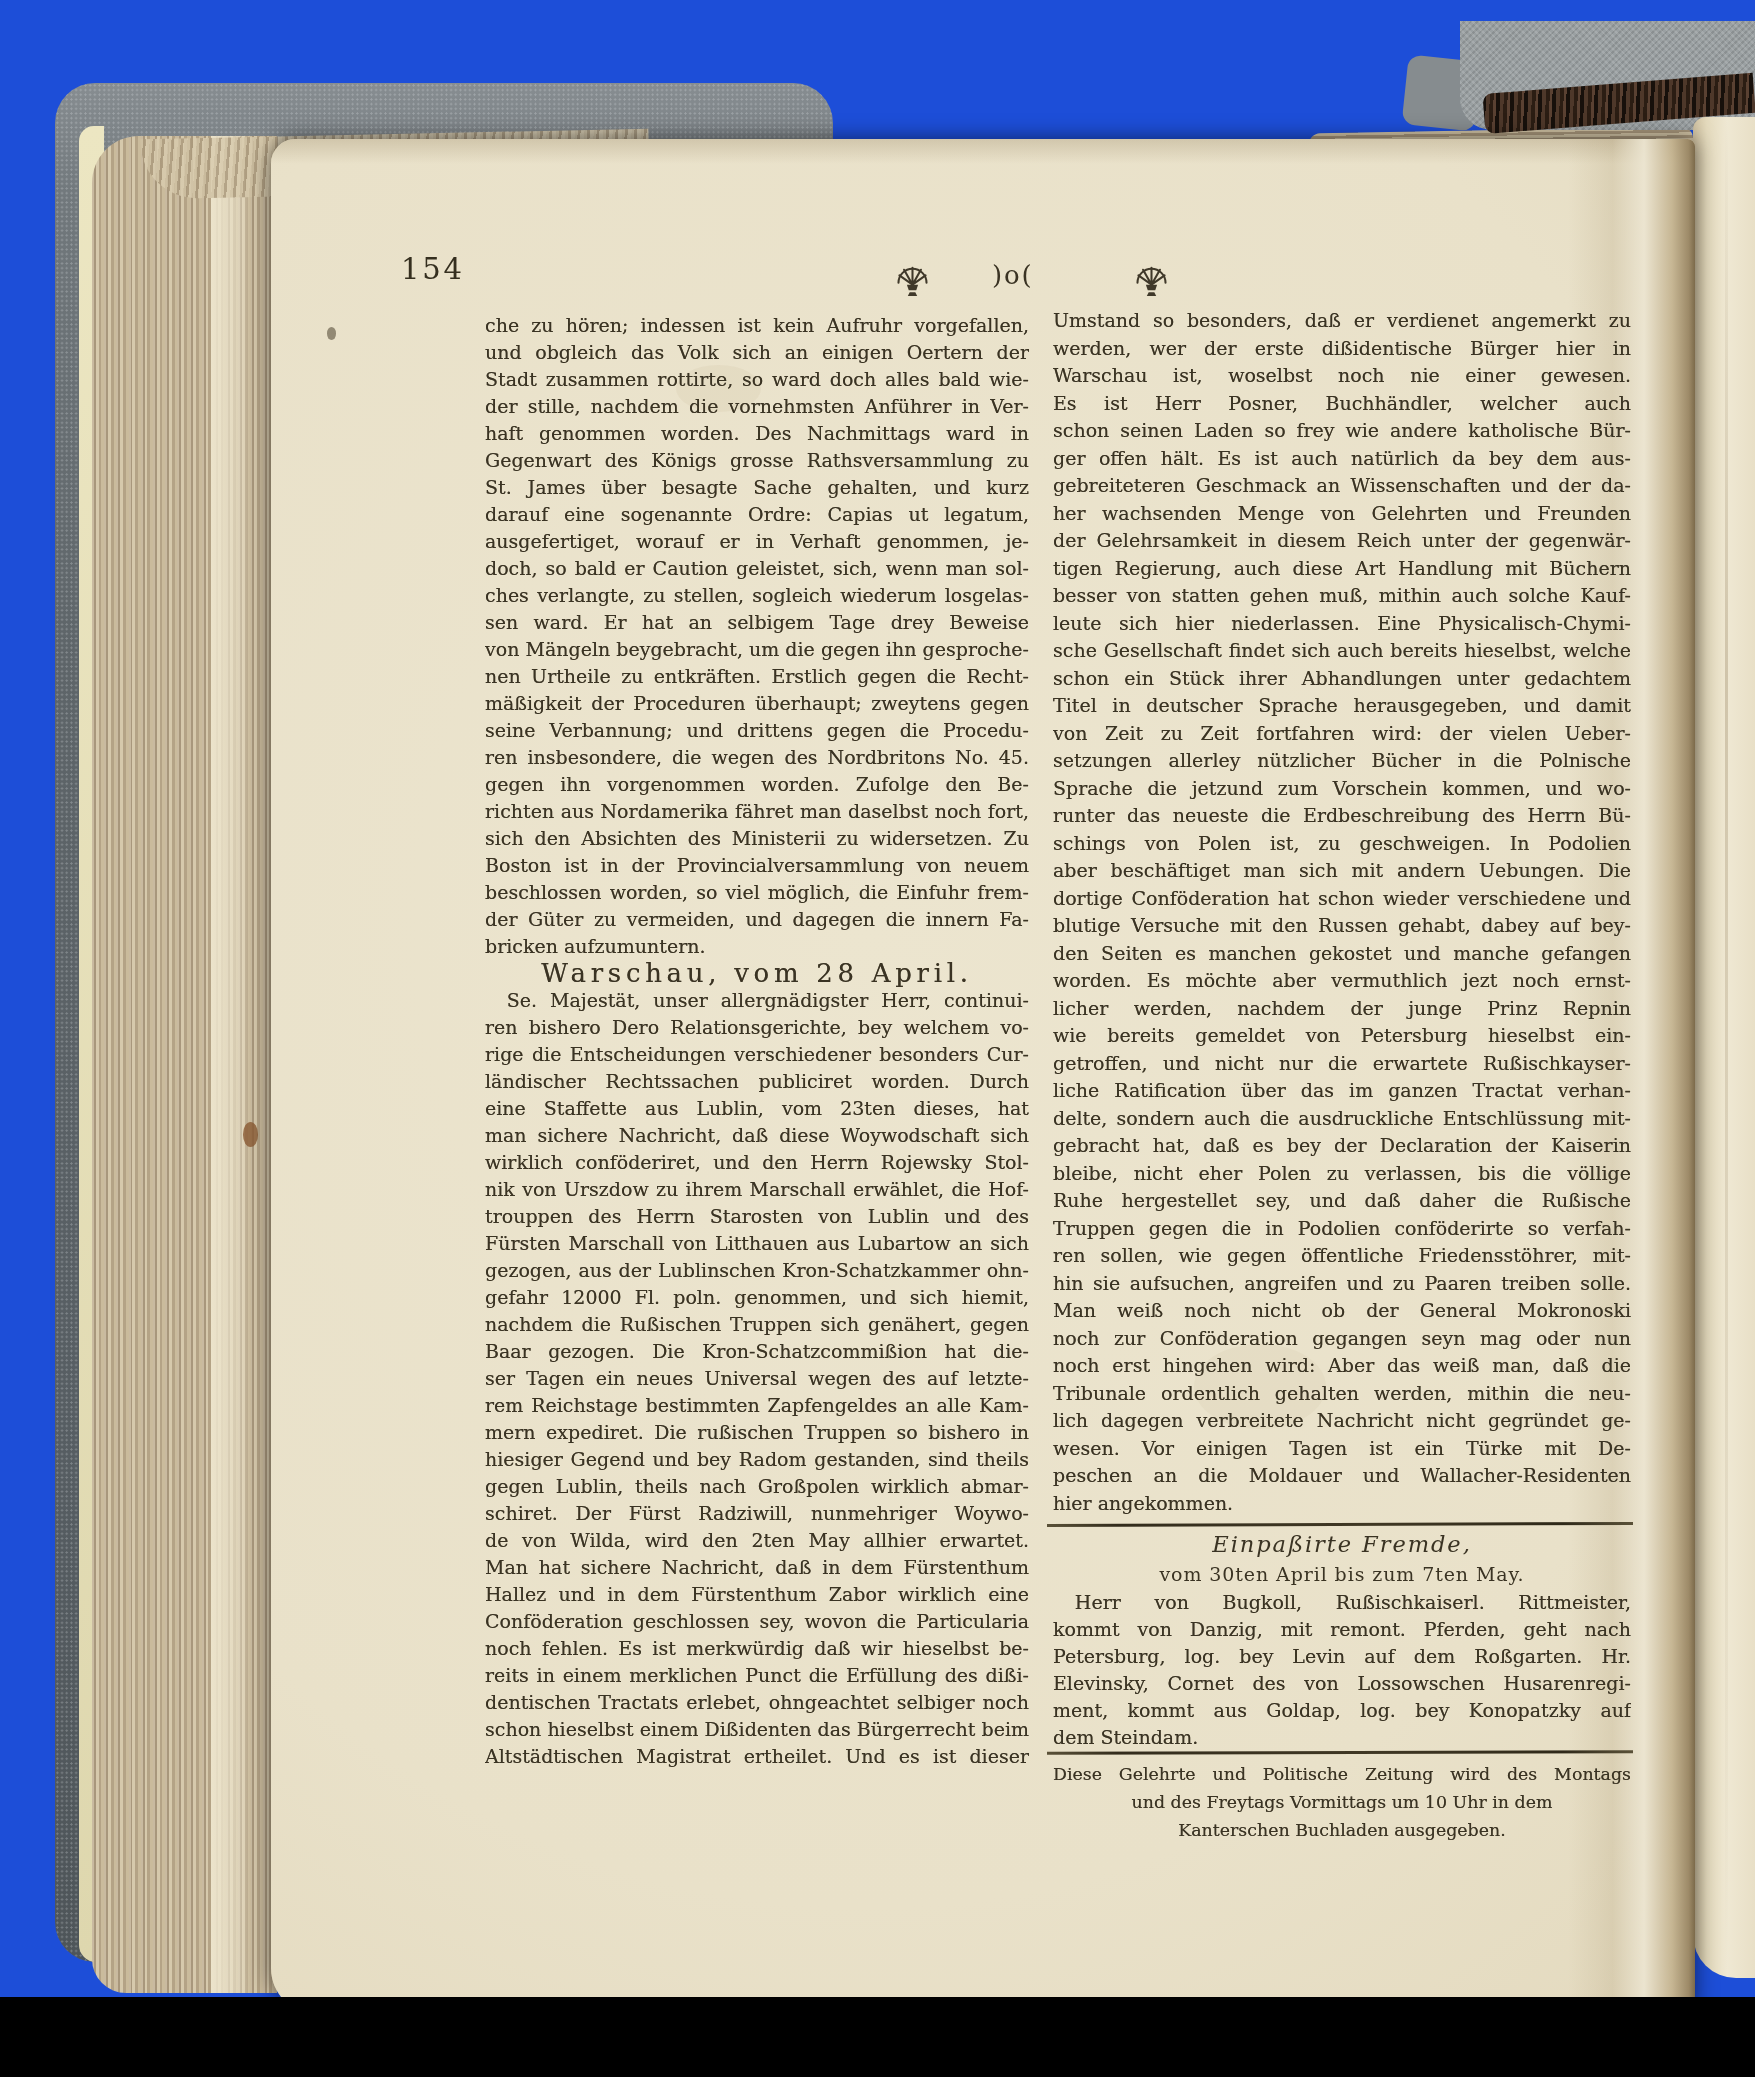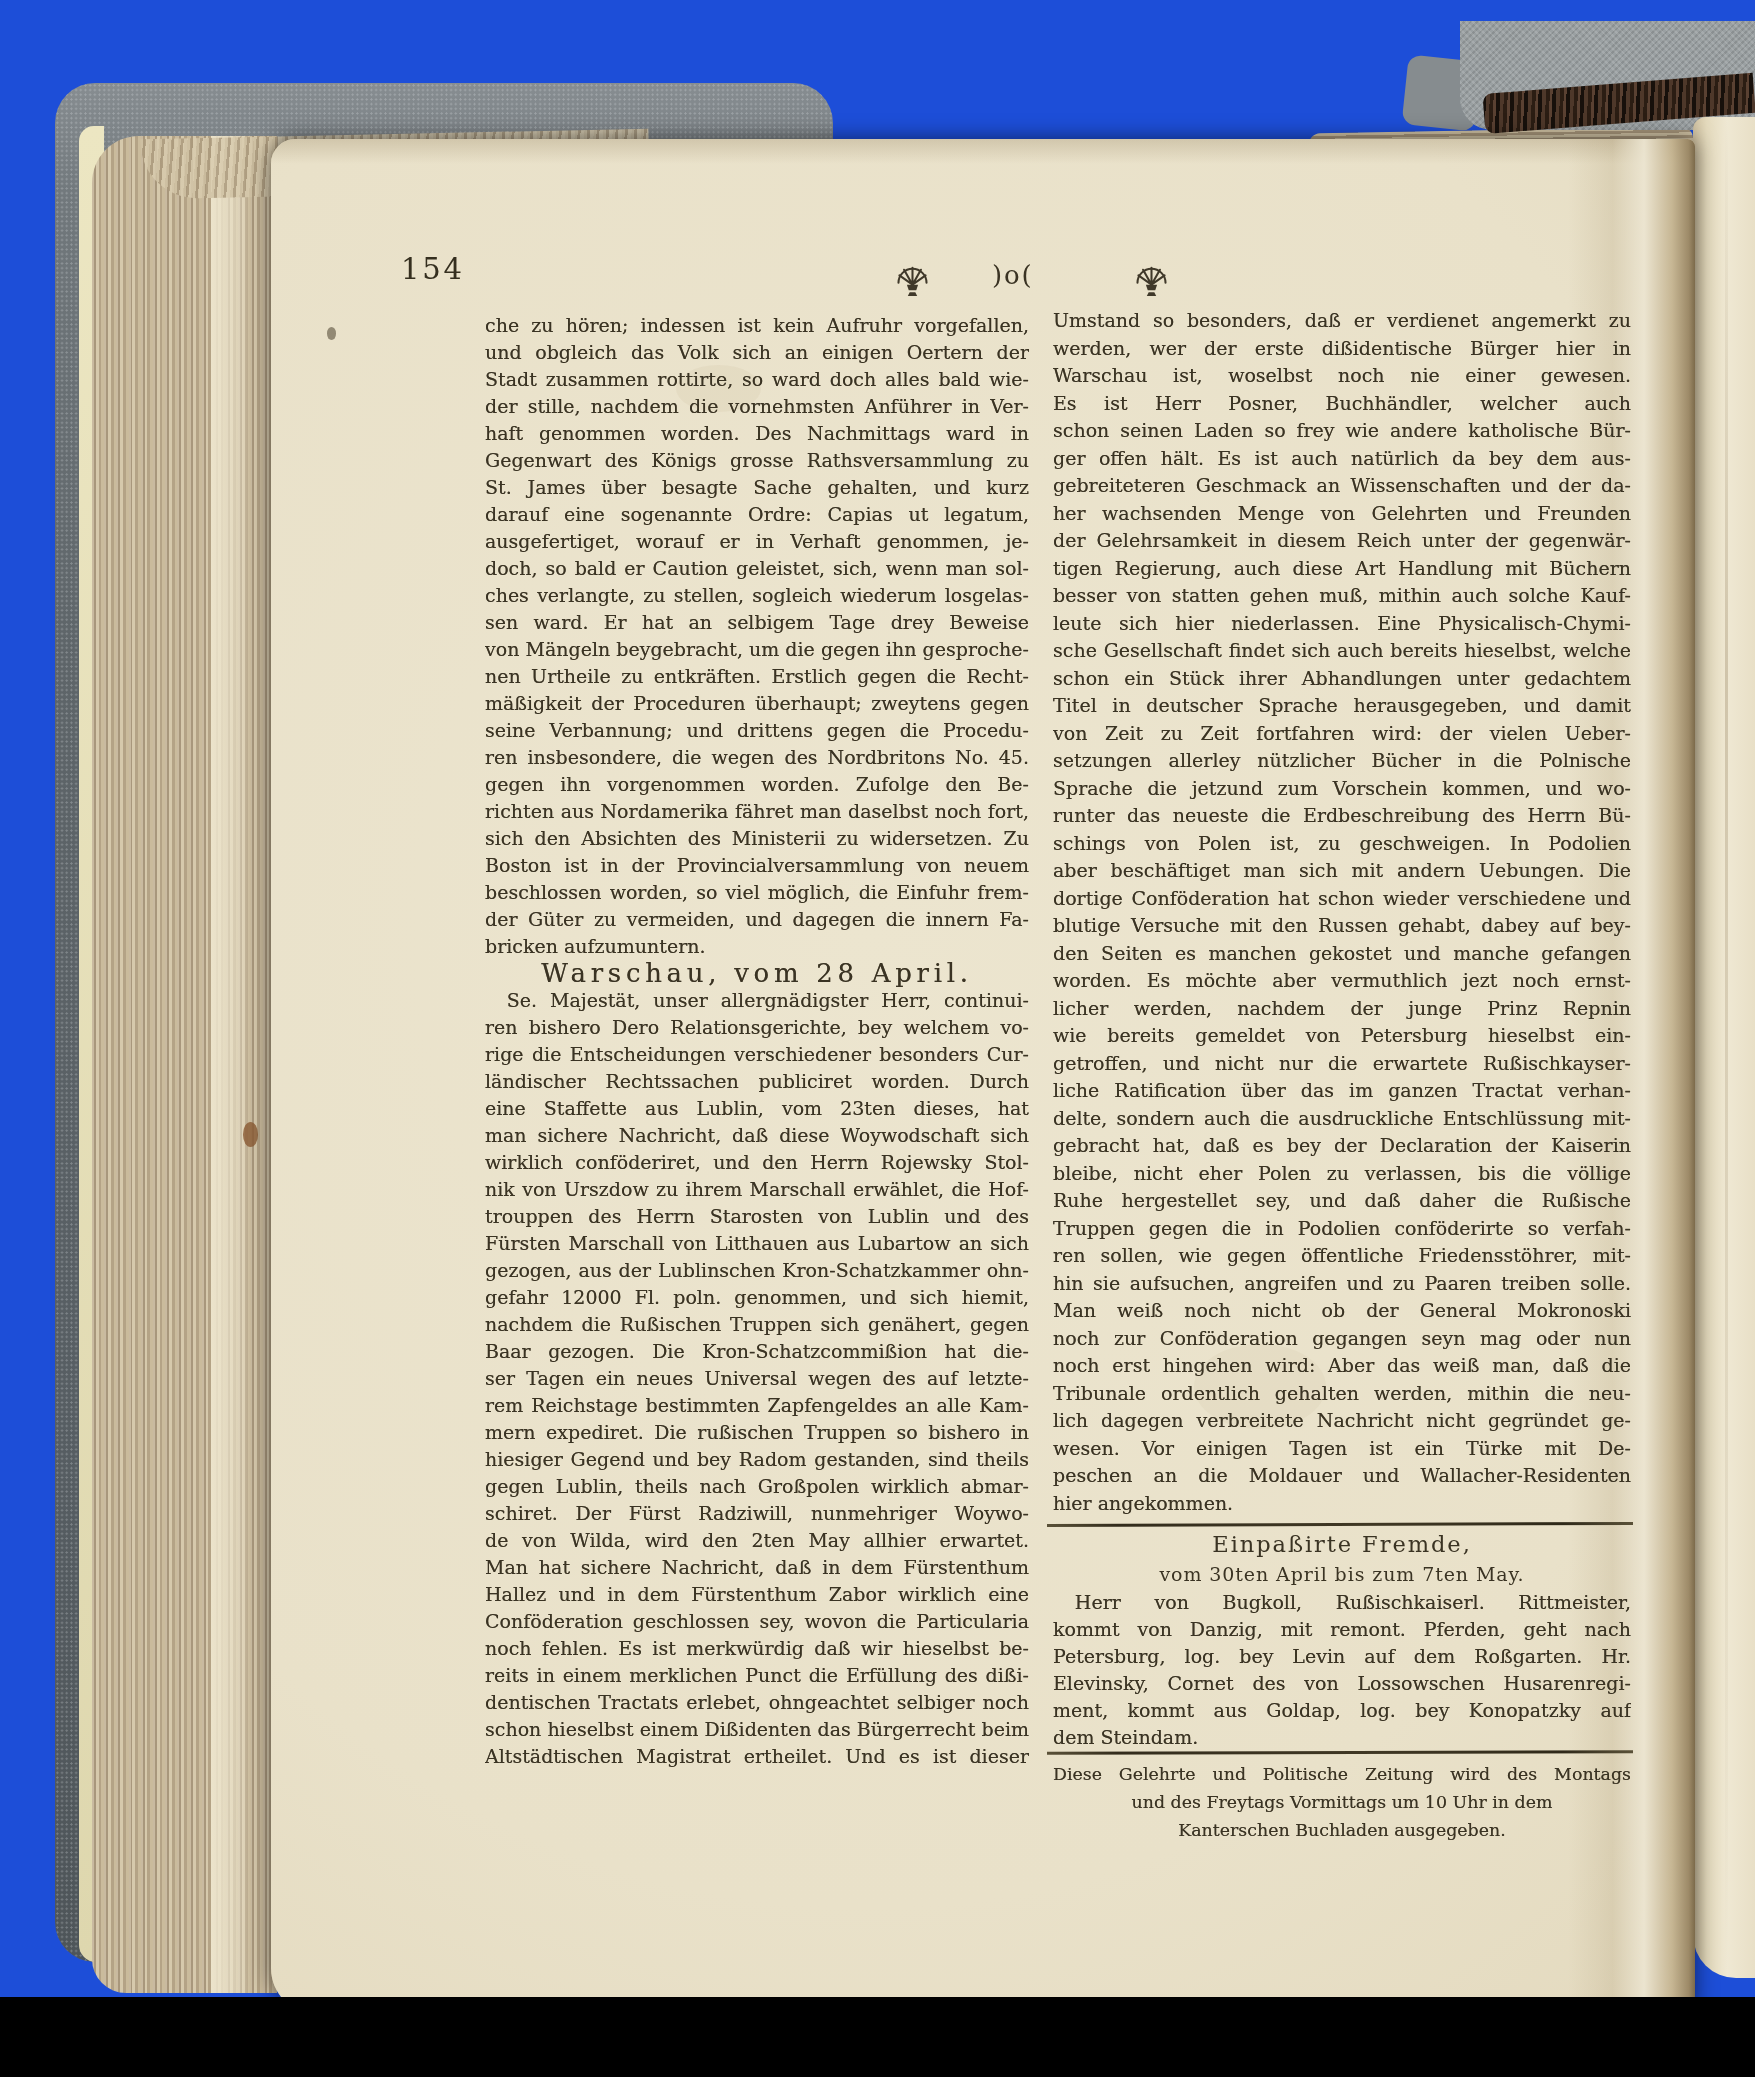--- a/index.html
+++ b/index.html
@@ -69,21 +69,21 @@
   .colI .line{font-size:17.4px;height:28px;line-height:28px;}
   .line.e{text-align-last:left;}
   .line.c{text-align:left;text-align-last:center;}
   .line.i{text-indent:1.15em;}
   .line.h{font-size:26px;text-align:center;text-align-last:center;letter-spacing:4.7px;}
 
   .rule{position:absolute;height:2.8px;
         background:linear-gradient(90deg,#5a5138,#332c1c 12%,#403824 55%,#2f2919 88%,#5a5138);}
   .rule1{left:776px;top:1384px;width:586px;transform:rotate(-.2deg);}
   .rule2{left:776px;top:1612px;width:586px;transform:rotate(-.15deg);}
-  .arr-head{position:absolute;left:782px;top:1392px;width:578px;text-align:center;font-size:22.6px;letter-spacing:1.9px;}
+  .arr-head{position:absolute;left:782px;top:1392px;width:578px;text-align:center;font-size:22.6px;letter-spacing:1.9px;font-style:italic;}
   .arr-sub{position:absolute;left:782px;top:1424px;width:578px;text-align:center;font-size:19px;letter-spacing:0.9px;}
 </style>
 </head>
 <body>
 
 <div class="scene">
   <div class="cover"></div>
   <div class="endpaper"></div>
   <div class="stack"></div>
   <div class="stack-light"></div>

